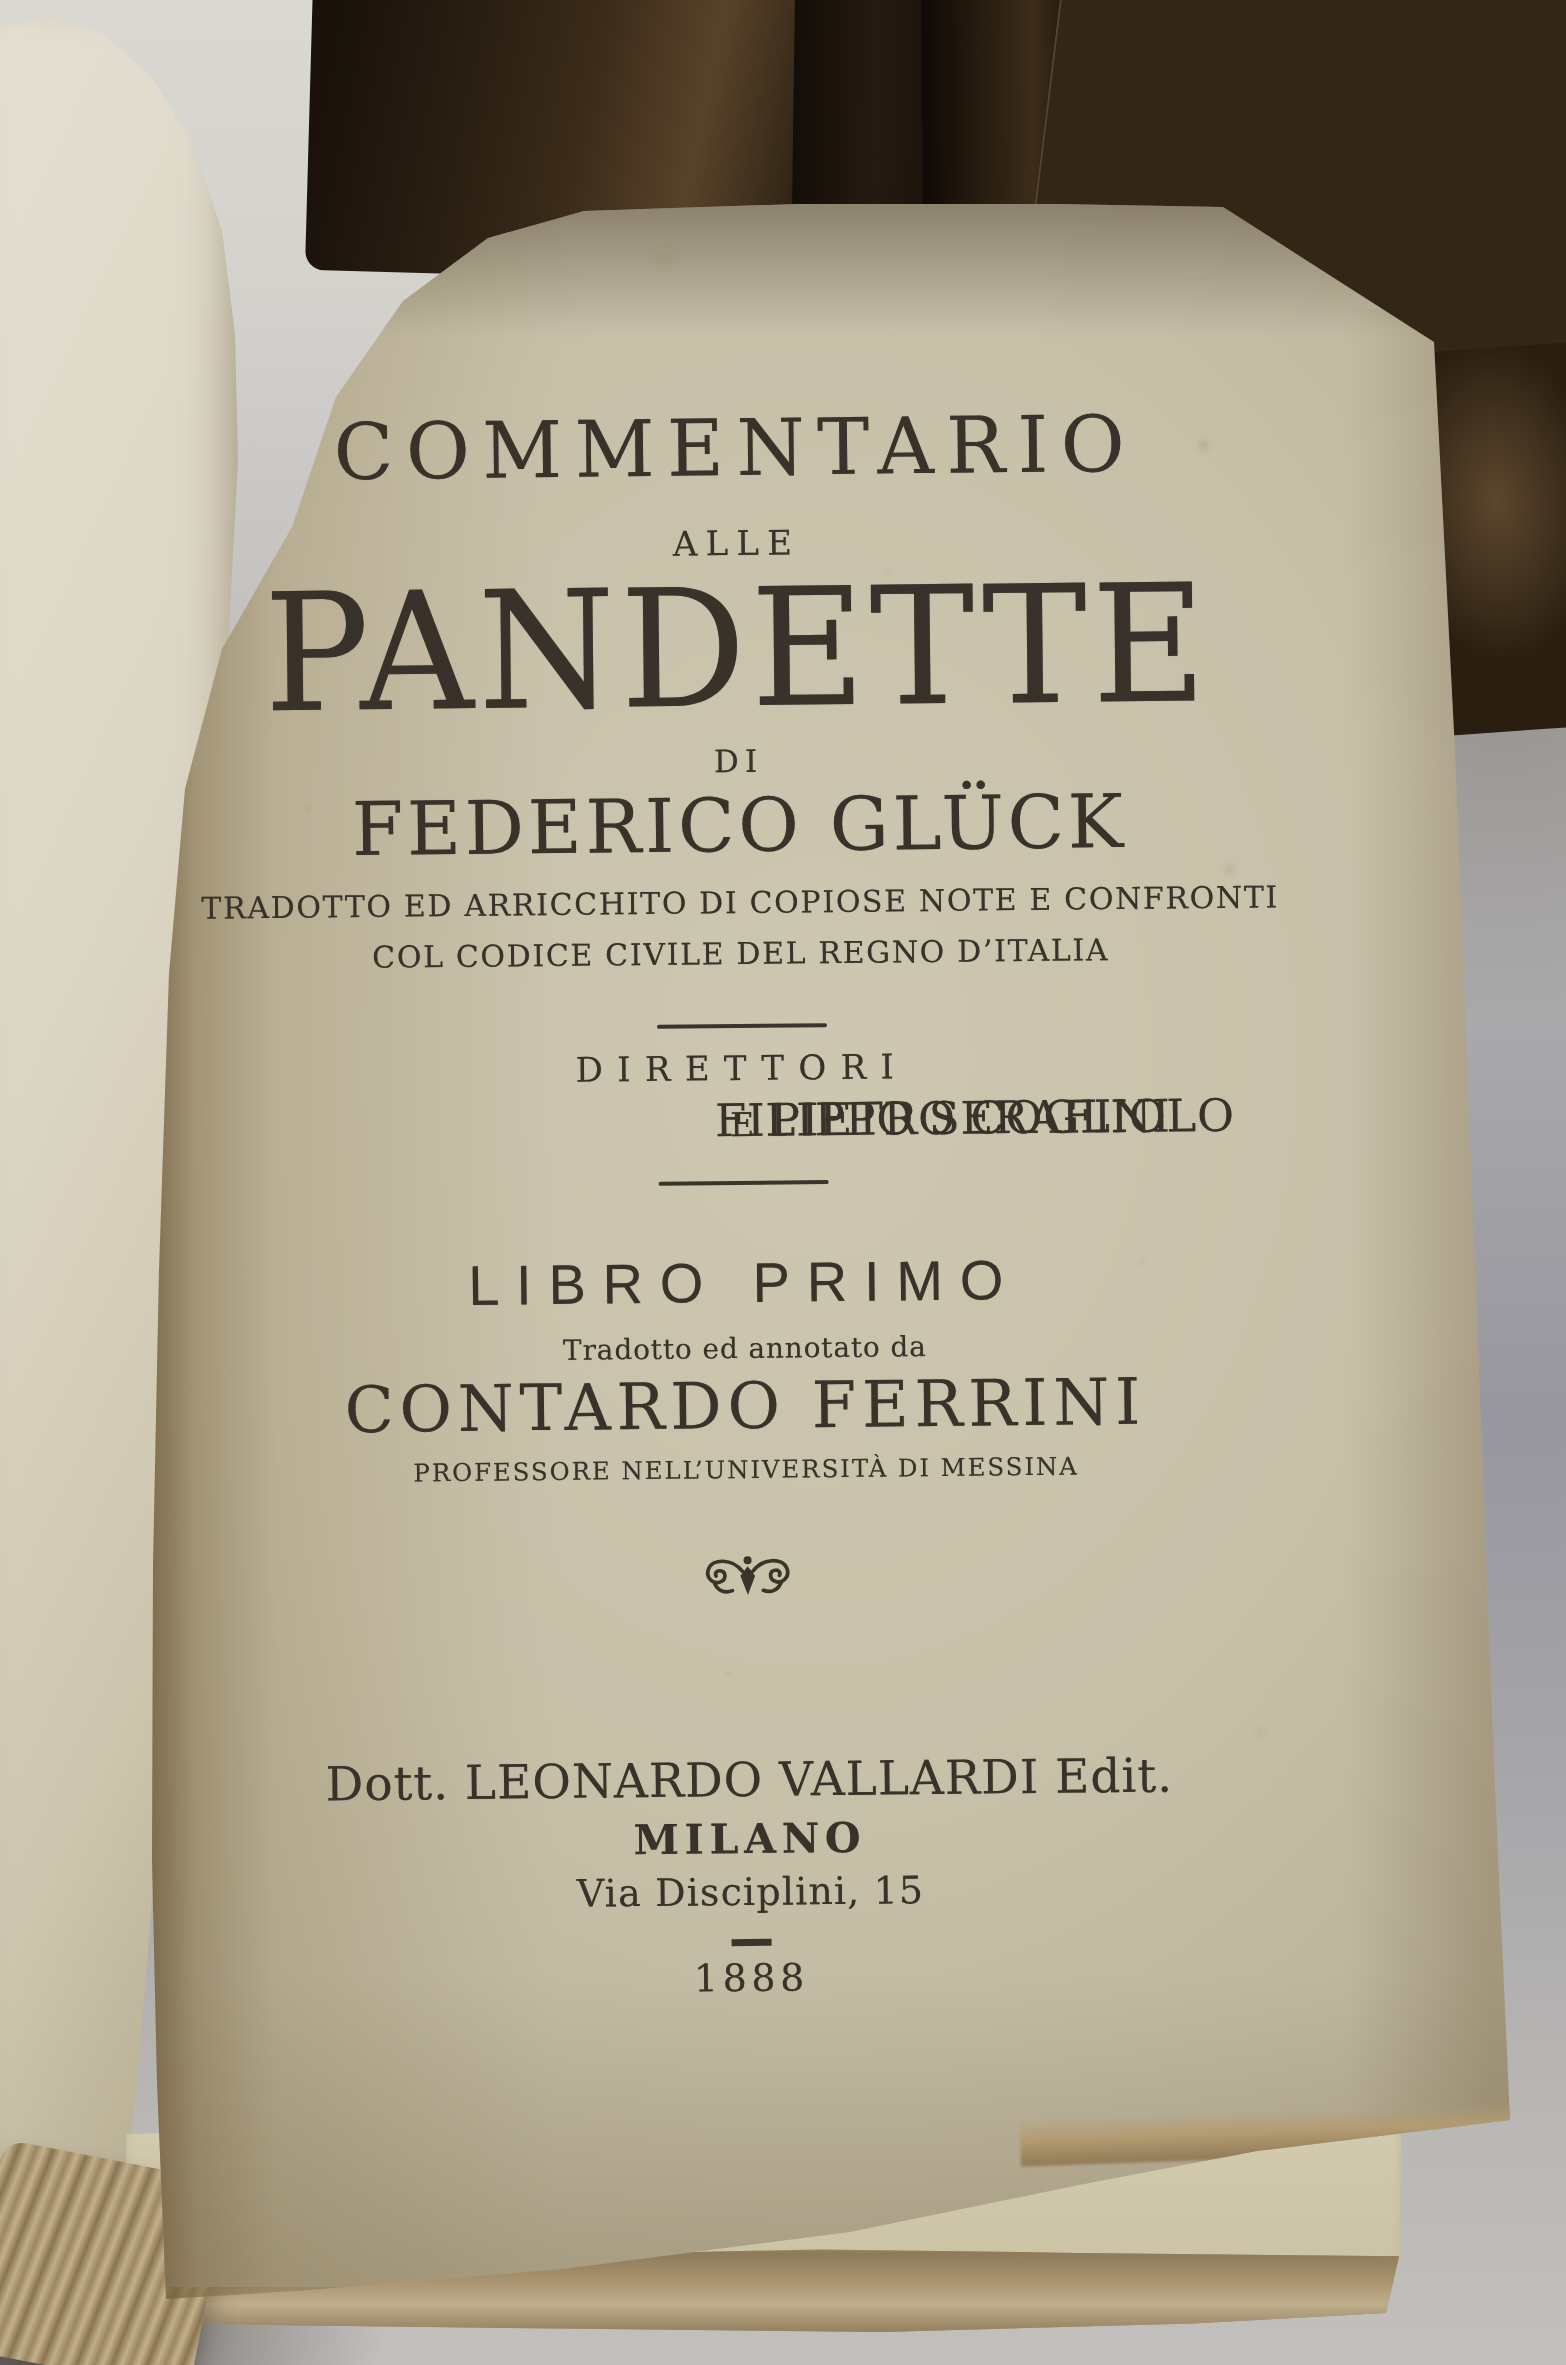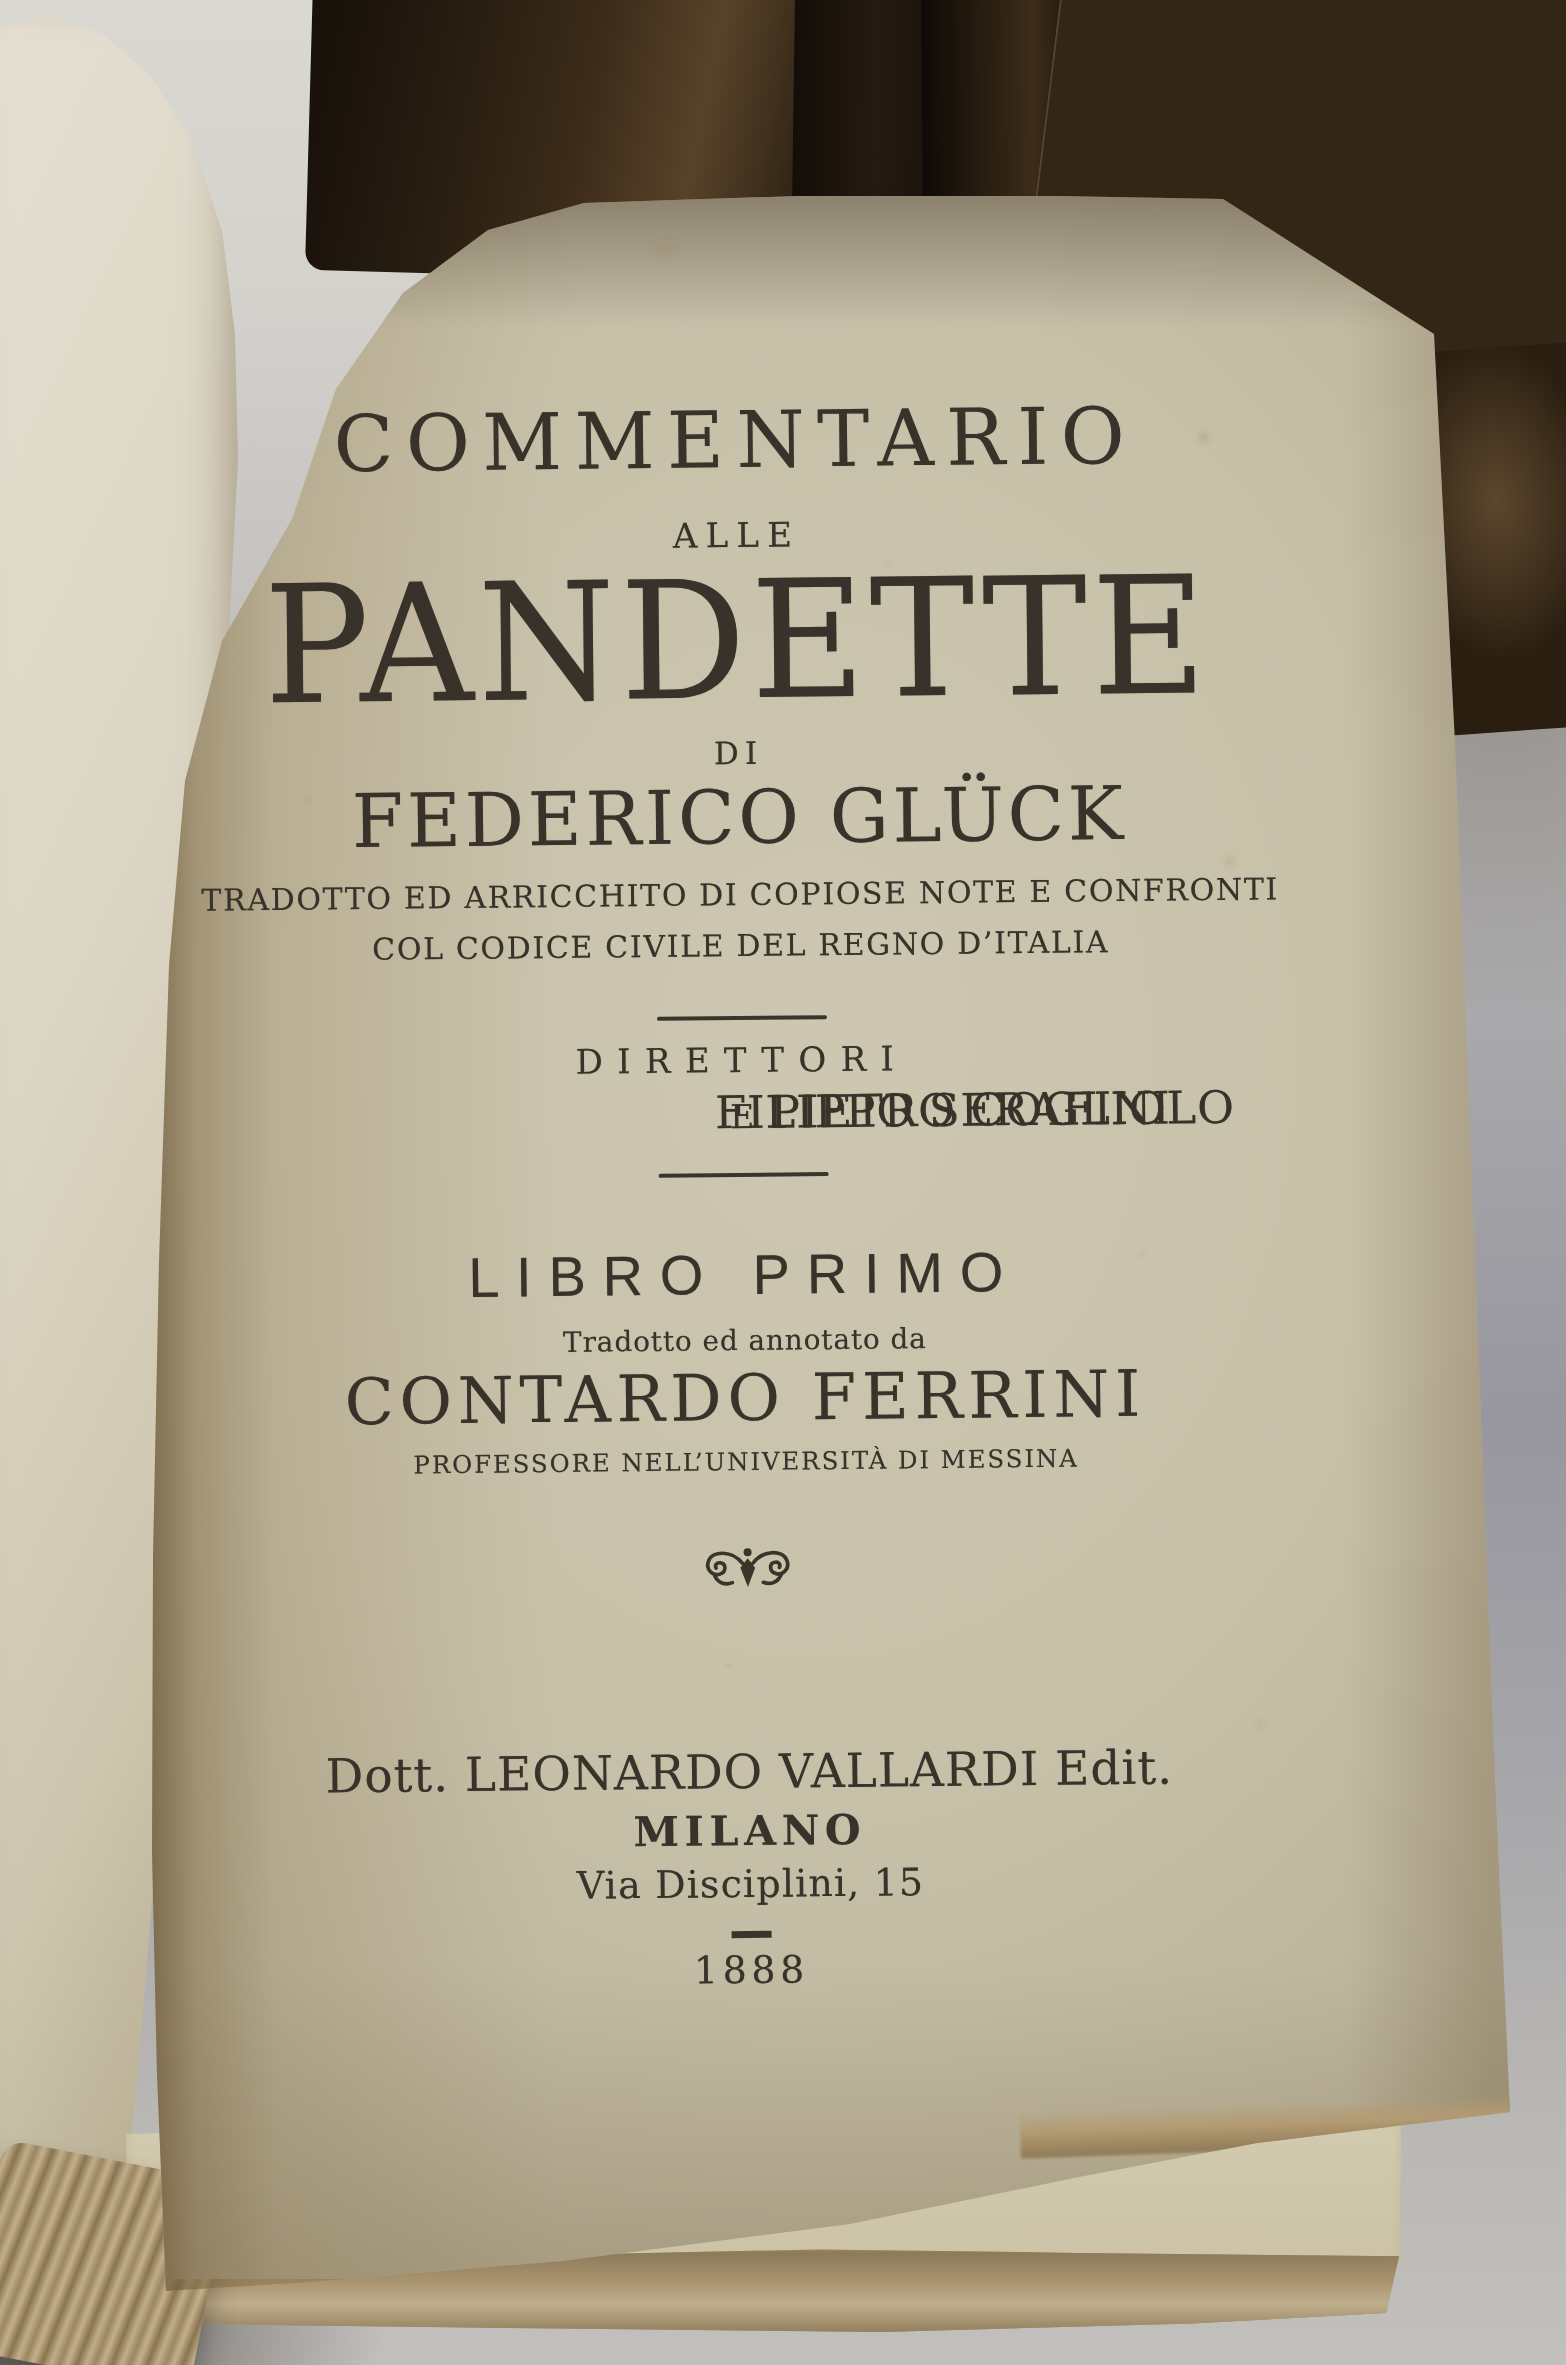--- a/index.html
+++ b/index.html
@@ -49,21 +49,21 @@
   .fore-edge{left:109px;top:2246px;width:1290px;height:86px;
     clip-path:polygon(0 34%,12% 22%,30% 12%,55% 4%,75% 8%,100% 12%,99% 78%,84% 90%,60% 100%,35% 96%,12% 92%,0 86%);
     background:linear-gradient(180deg,#77654706 0,#8d7a58 8%,#ab9571 42%,#bfae8c 68%,#93805e 100%);
     background-color:#a5906c;}
   .corner-stack{left:-18px;top:2159px;width:229px;height:214px;transform:rotate(11deg);
     background:repeating-linear-gradient(100deg,#9c8660 0px,#c2b08c 7.4px,#8a744f 16.3px,#bfae8a 25px,#9c8660 33px);
     border-radius:22px 59px 7.4px 7.4px;
     box-shadow:0 22px 30px rgba(40,36,30,.45);}
 
   
-  .title-page{left:0;top:5px;width:1566px;height:2274px;
+  .title-page{left:0;top:13px;width:1566px;height:2274px;
     clip-path:polygon(292px 514px,336px 384px,403px 288px,488px 225px,584px 198px,798px 191px,1057px 191px,1223px 194px,1434px 329px,1455px 739px,1475px 1257px,1495px 1774px,1510px 2107px,1257px 2138px,1079px 2172px,850px 2219px,562px 2256px,310px 2277px,166px 2286px,157px 2070px,152px 1848px,153px 1552px,159px 1257px,169px 961px,185px 776px,222px 636px);
     background:
       radial-gradient(1109px 1405px at 52% 46%, #cdc7b1 0%, #c7c0a9 55%, #b7af97 100%);}
   .shade{pointer-events:none;}
   .shade-gutter{left:144px;top:185px;width:414px;height:2107px;
     background:linear-gradient(90deg, rgba(104,84,50,.8) 0px, rgba(128,107,70,.5) 52px, rgba(150,130,92,.28) 133px, rgba(150,130,92,0) 100%);}
   .shade-top{left:281px;top:186px;width:1168px;height:155px;
     background:linear-gradient(180deg, rgba(56,41,23,.42), rgba(56,41,23,0) 88%);
     filter:blur(3.7px);}
   .shade-right{left:1345px;top:296px;width:177px;height:1848px;

